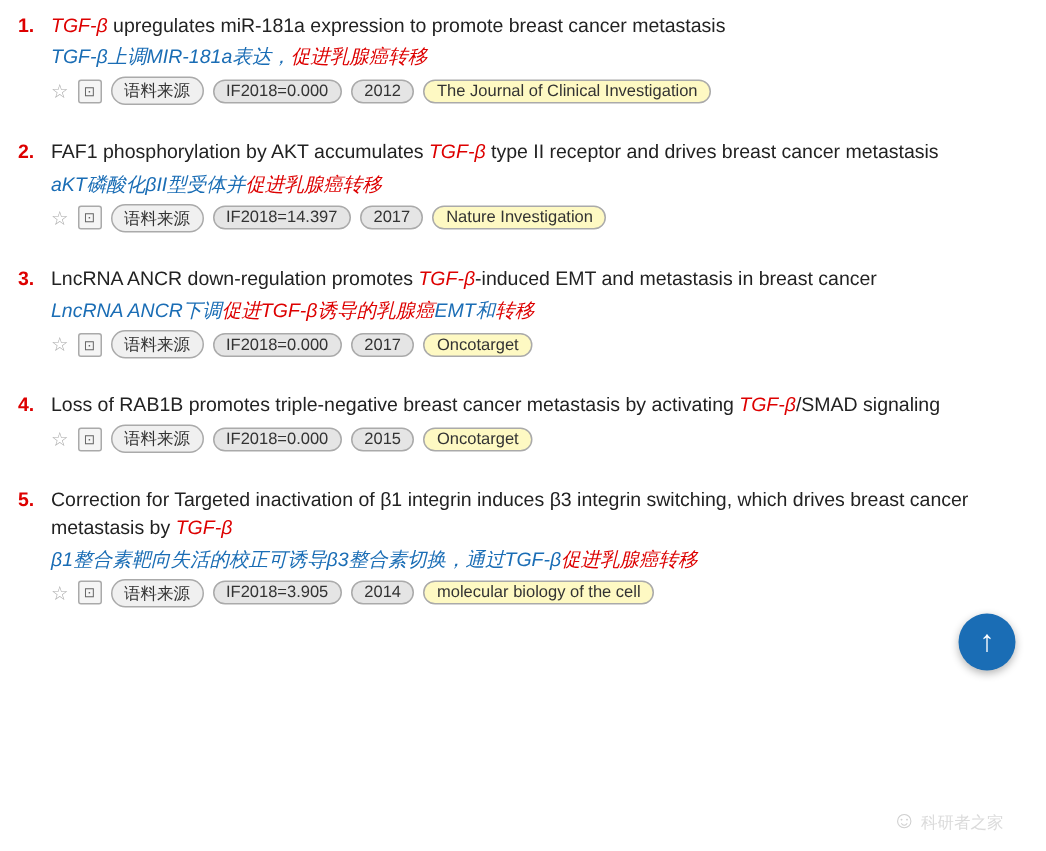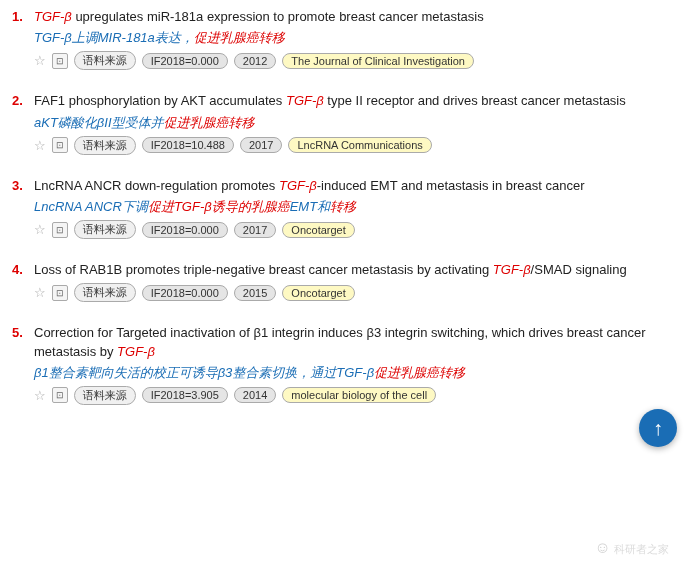--- a/index.html
+++ b/index.html
@@ -146,23 +146,23 @@
       <div class="item-num-col">
         <span class="result-number">2.</span>
       </div>
       <div class="item-content">
         <div class="title-line"><span>FAF1 phosphorylation by AKT accumulates </span><span class="tgfb">TGF-<i>β</i></span><span> type II receptor and drives breast cancer metastasis</span></div>
         <div class="subtitle">aKT磷酸化βII型受体并<span class="highlight">促进乳腺癌转移</span></div>
         <div class="meta-row">
           <span class="star-icon">☆</span>
           <span class="copy-icon">⊡</span>
           <span class="meta-tag source">语料来源</span>
-          <span class="meta-tag">IF2018=10.488</span>
+          <span class="meta-tag">IF2018=14.397</span>
           <span class="meta-tag">2017</span>
-          <span class="journal-tag">LncRNA Communications</span>
+          <span class="journal-tag">Nature Investigation</span>
         </div>
       </div>
     </div>
   </div>
     <div class="result-item">
     <div class="item-row">
       <div class="item-num-col">
         <span class="result-number">3.</span>
       </div>
       <div class="item-content">

